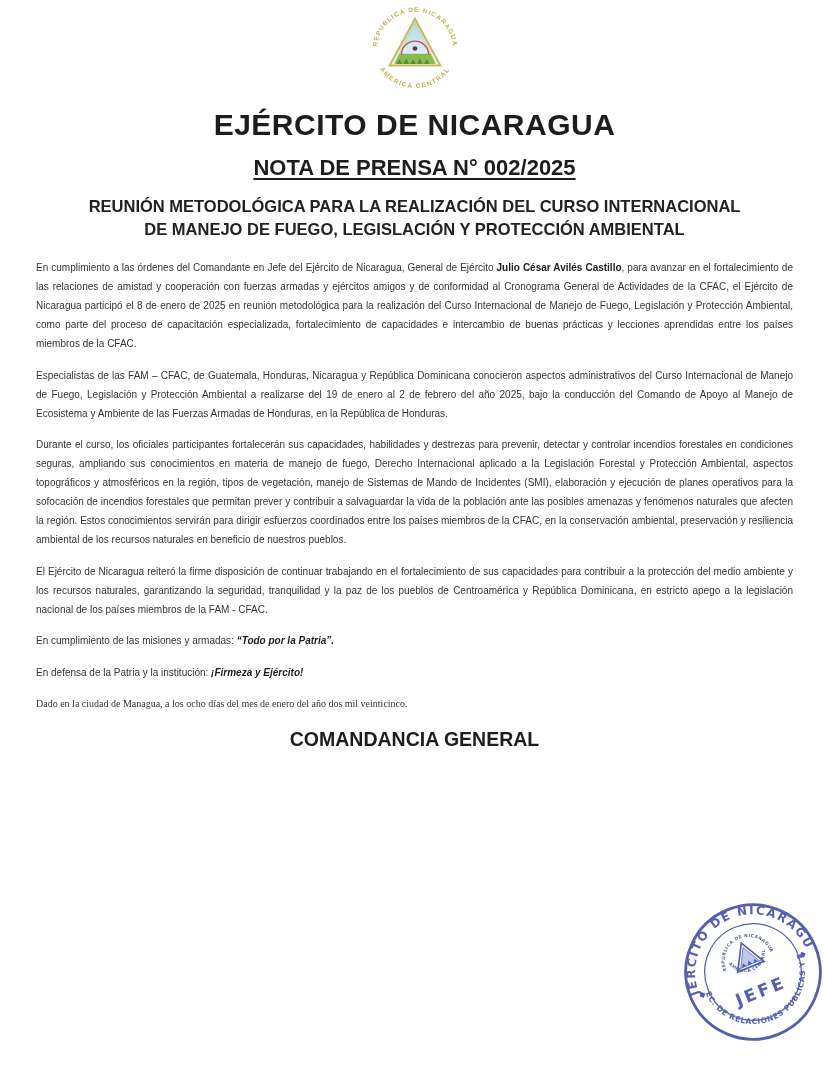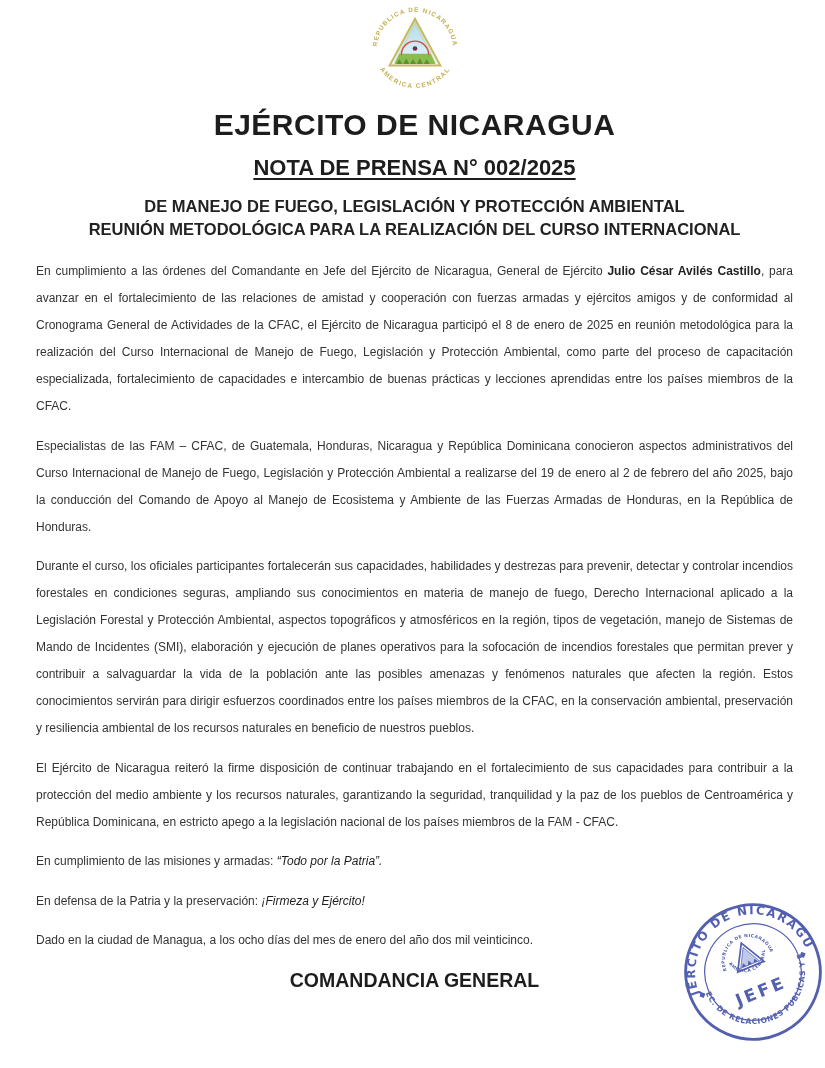--- a/index.html
+++ b/index.html
@@ -25,26 +25,26 @@
   .press-note span{
     text-decoration:underline;text-decoration-thickness:2px;text-underline-offset:3px;
   }
   .subtitle{
     text-align:center;font-weight:bold;font-size:16.5px;line-height:23px;
     color:#222;margin:14px auto 0 auto;max-width:700px;
   }
   .body-text{margin-top:17px;}
   .body-text p{
     margin:0 0 12.5px 0;
-    font-size:12px;line-height:27px;
+    font-size:10px;line-height:19px;
     text-align:justify;
   }
   .motto{font-size:15.4px;line-height:26px;margin:0 0 11px 0;}
-  .motto .motto-phrase{font-weight:normal;font-style:italic;color:#1d1d1d;}
-  .dateline{font-size:15.4px;line-height:26px;margin:1px 0 0 0;}
+  .motto .motto-phrase{font-weight:bold;font-style:italic;color:#1d1d1d;}
+  .dateline{font-size:15.4px;line-height:26px;margin:1px 0 0 0;font-family:Liberation Serif, serif;}
   .signature{
     text-align:center;font-weight:bold;font-size:19.5px;line-height:25px;
     color:#1d1d1d;margin-top:14px;
   }
   .stamp-wrap{
     position:absolute;left:682px;top:901px;width:142px;height:142px;
     transform:rotate(-22deg);opacity:.88;
     font-family:"DejaVu Sans", sans-serif;
   }
   b.name{color:#222;}
@@ -77,32 +77,32 @@
       <path d="M 41,50 A 14,14 0 0 1 69,50" fill="none" stroke="#cc4b4b" stroke-width="1.4"></path>
       <circle cx="55" cy="43.5" r="2.4" fill="#7a2a52"></circle>
     </svg>
   </div>
 
   <h1 class="doc-title">EJÉRCITO DE NICARAGUA</h1>
   <div class="press-note">
     <span>NOTA DE PRENSA N° 002/2025</span>
   </div>
   <div class="subtitle">
+    <div>REUNIÓN METODOLÓGICA PARA LA REALIZACIÓN DEL CURSO INTERNACIONAL</div>
     <div>DE MANEJO DE FUEGO, LEGISLACIÓN Y PROTECCIÓN AMBIENTAL</div>
-    <div>REUNIÓN METODOLÓGICA PARA LA REALIZACIÓN DEL CURSO INTERNACIONAL</div>
   </div>
 
   <div class="body-text">
     <p><span>En cumplimiento a las órdenes del Comandante en Jefe del Ejército de Nicaragua, General de Ejército </span><b class="name">Julio César Avilés Castillo</b><span>, para avanzar en el fortalecimiento de las relaciones de amistad y cooperación con fuerzas armadas y ejércitos amigos y de conformidad al Cronograma General de Actividades de la CFAC, el Ejército de Nicaragua participó el 8 de enero de 2025 en reunión metodológica para la realización del Curso Internacional de Manejo de Fuego, Legislación y Protección Ambiental, como parte del proceso de capacitación especializada, fortalecimiento de capacidades e intercambio de buenas prácticas y lecciones aprendidas entre los países miembros de la CFAC.</span></p>
     <p>Especialistas de las FAM – CFAC, de Guatemala, Honduras, Nicaragua y República Dominicana conocieron aspectos administrativos del Curso Internacional de Manejo de Fuego, Legislación y Protección Ambiental a realizarse del 19 de enero al 2 de febrero del año 2025, bajo la conducción del Comando de Apoyo al Manejo de Ecosistema y Ambiente de las Fuerzas Armadas de Honduras, en la República de Honduras.</p>
     <p>Durante el curso, los oficiales participantes fortalecerán sus capacidades, habilidades y destrezas para prevenir, detectar y controlar incendios forestales en condiciones seguras, ampliando sus conocimientos en materia de manejo de fuego, Derecho Internacional aplicado a la Legislación Forestal y Protección Ambiental, aspectos topográficos y atmosféricos en la región, tipos de vegetación, manejo de Sistemas de Mando de Incidentes (SMI), elaboración y ejecución de planes operativos para la sofocación de incendios forestales que permitan prever y contribuir a salvaguardar la vida de la población ante las posibles amenazas y fenómenos naturales que afecten la región. Estos conocimientos servirán para dirigir esfuerzos coordinados entre los países miembros de la CFAC, en la conservación ambiental, preservación y resiliencia ambiental de los recursos naturales en beneficio de nuestros pueblos.</p>
     <p>El Ejército de Nicaragua reiteró la firme disposición de continuar trabajando en el fortalecimiento de sus capacidades para contribuir a la protección del medio ambiente y los recursos naturales, garantizando la seguridad, tranquilidad y la paz de los pueblos de Centroamérica y República Dominicana, en estricto apego a la legislación nacional de los países miembros de la FAM - CFAC.</p>
 
     <p class="motto"><span>En cumplimiento de las misiones y armadas: </span><span class="motto-phrase">“Todo por la Patria”.</span></p>
-    <p class="motto"><span>En defensa de la Patria y la preservación: </span><span class="motto-phrase">¡Firmeza y Ejército!</span></p>
+    <p class="motto"><span>En defensa de la Patria y la institución: </span><span class="motto-phrase">¡Firmeza y Ejército!</span></p>
 
     <p class="dateline">Dado en la ciudad de Managua, a los ocho días del mes de enero del año dos mil veinticinco.</p>
   </div>
 
   <div class="signature">
     <div>COMANDANCIA GENERAL</div>
 
   </div>
 
   <div class="stamp-wrap">

